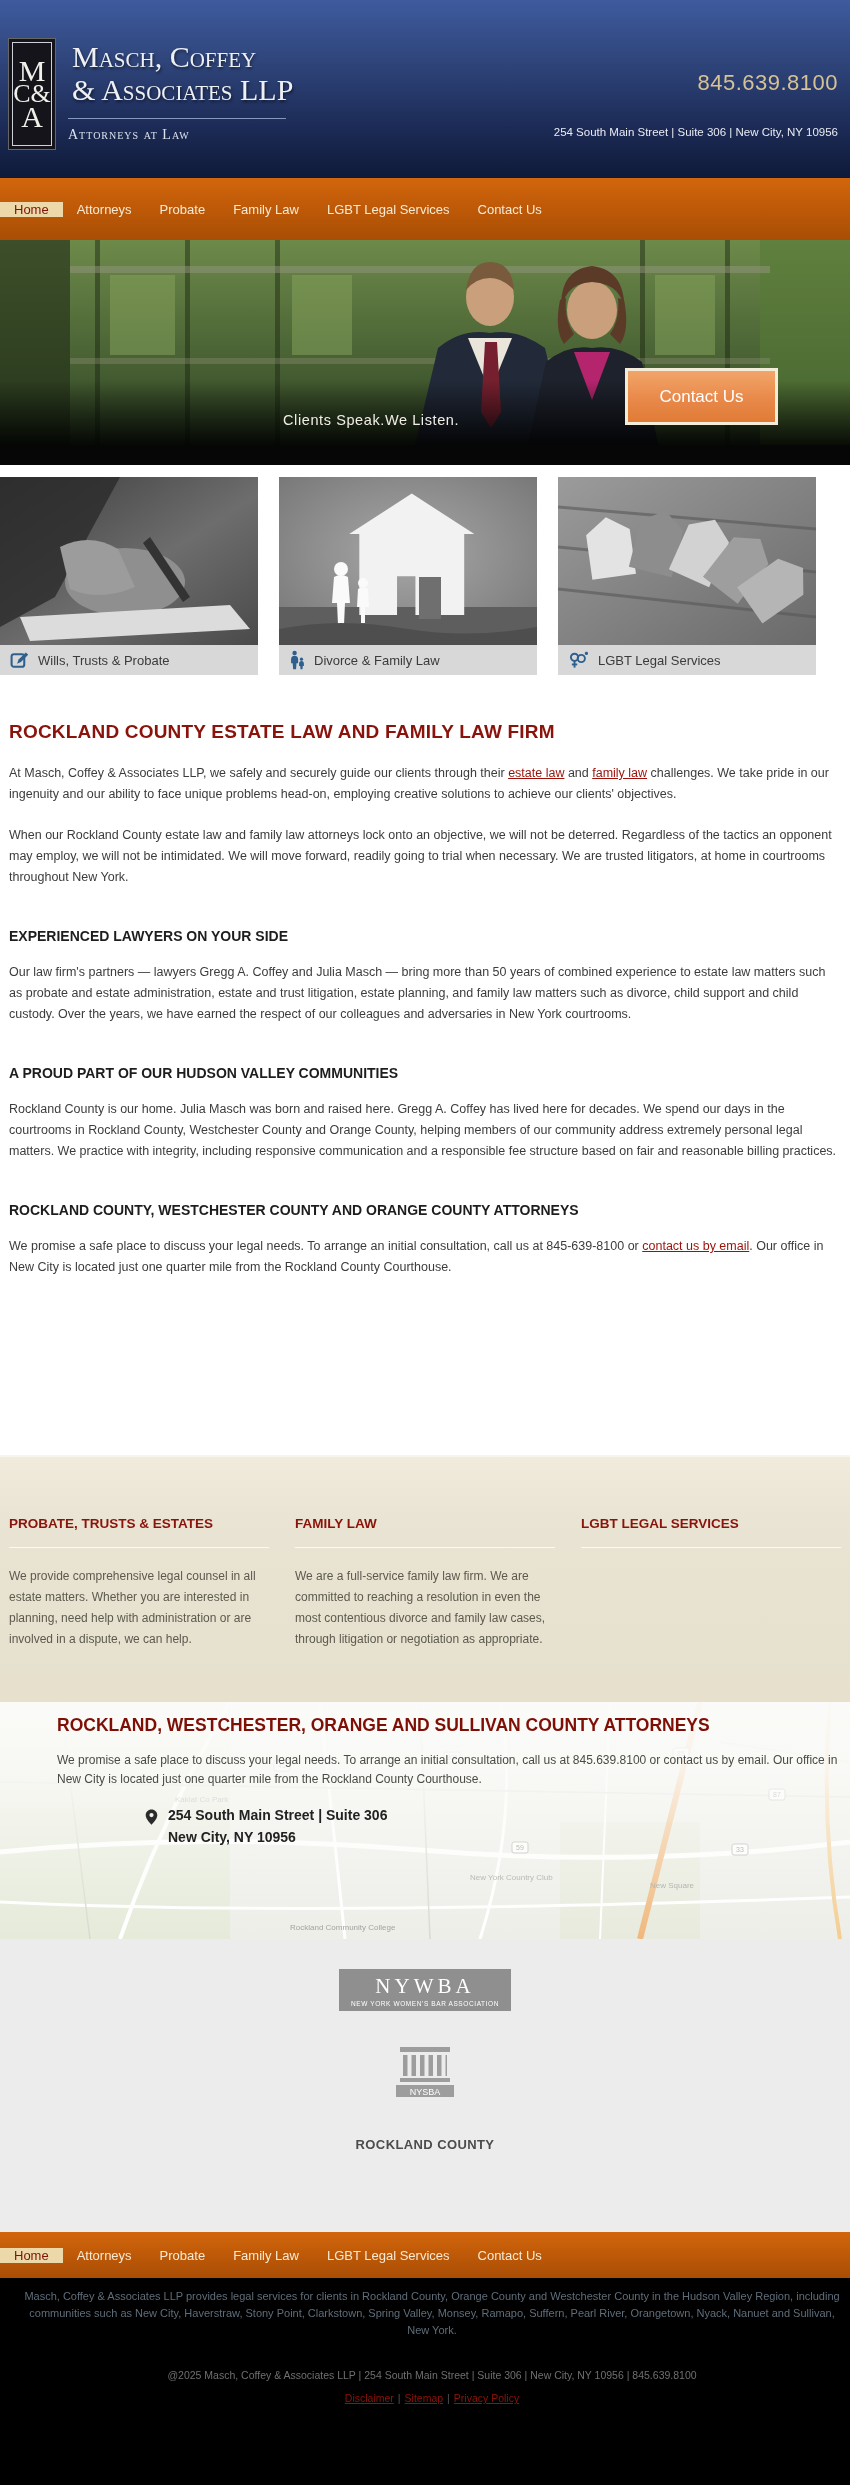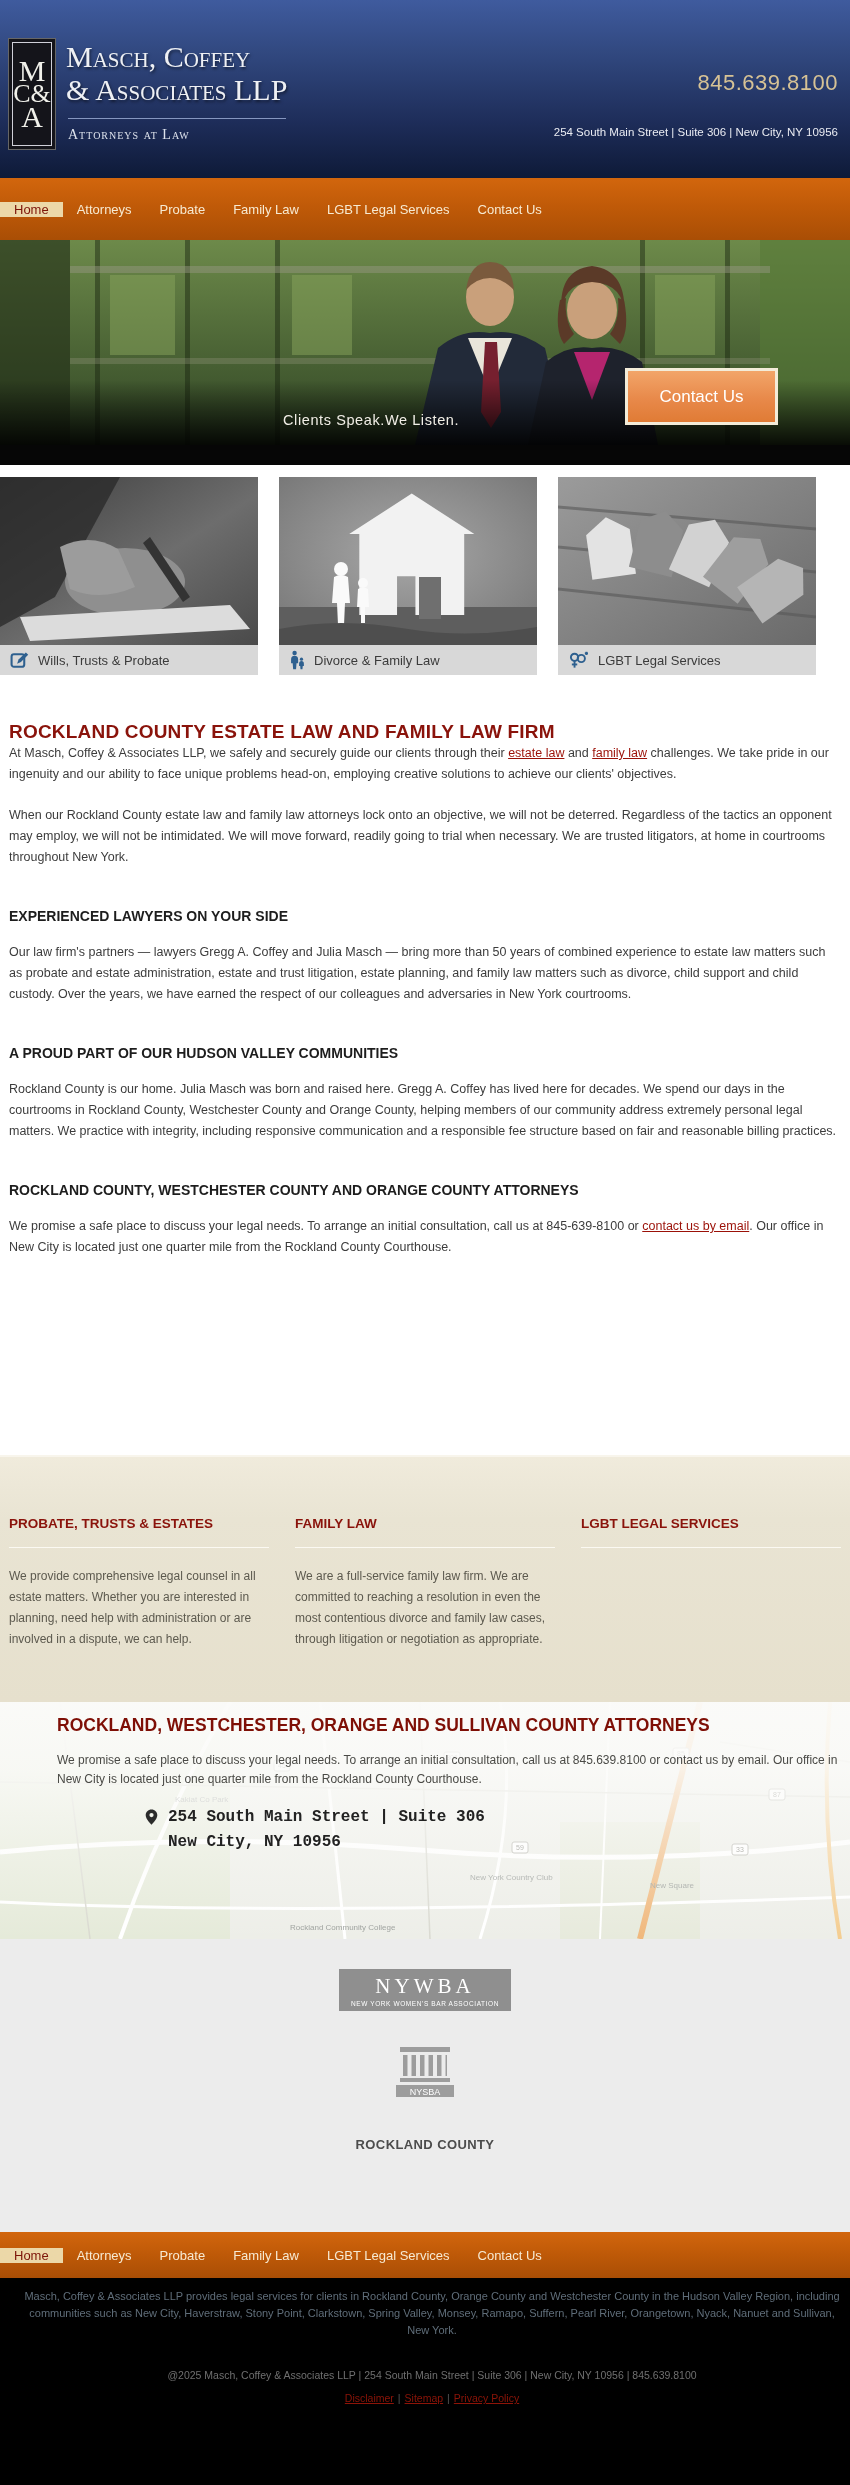--- a/index.html
+++ b/index.html
@@ -9,21 +9,21 @@
   
   .header { position:relative; height:178px;
     background:linear-gradient(180deg,#3f5b9e 0%,#31487f 30%,#1d2c58 70%,#0e1a38 100%); }
   .logo-box { position:absolute; left:8px; top:38px; width:48px; height:112px;
     background:#14141a; border:1px solid #666; padding:3px; }
   .logo-box .inner { width:100%; height:100%; border:1px solid #cfcfd8;
     display:flex; flex-direction:column; align-items:center; justify-content:center;
     color:#f0f0ea; font-family:"Liberation Serif", serif; line-height:0.82; font-size:30px; }
   .logo-box .inner span { display:block; }
   .logo-box .inner .mid { font-size:26px; }
-  .firm-name { position:absolute; left:66px; top:40px; color:#eef0f4;
+  .firm-name { position:absolute; left:72px; top:40px; color:#eef0f4;
     font-family:"Liberation Serif", serif; font-variant-caps:small-caps;
     font-size:30px; line-height:1.1; text-shadow:1px 2px 3px rgba(0,0,0,.55); }
   .firm-underline { position:absolute; left:68px; top:118px; width:218px; height:1px;
     background:#9fb0d8; opacity:.8; }
   .firm-tagline { position:absolute; left:68px; top:127px; color:#dde2ec;
     font-family:"Liberation Serif", serif; font-variant-caps:small-caps;
     font-size:14px; letter-spacing:1px; }
   .header-phone { position:absolute; right:12px; top:70px; color:#d6c295;
     font-size:22px; letter-spacing:.5px; }
   .header-address { position:absolute; right:12px; top:126px; color:#e9ebf2; font-size:11.5px; }
@@ -50,21 +50,21 @@
   
   .cards { height:210px; padding-top:12px; display:flex; }
   .card { width:258px; margin-right:21px; cursor:pointer; }
   .card-img { height:168px; overflow:hidden; }
   .card-img svg { display:block; }
   .card-caption { height:30px; background:#d8d8d8; display:flex; align-items:center;
     padding:0 10px; gap:9px; color:#3b3b3b; font-size:13px; }
 
   
   .content { height:780px; padding:46px 9px 0; }
-  .content h1 { color:#8a130b; font-size:19px; letter-spacing:.2px; }
+  .content h1 { color:#8a130b; font-size:19px; margin-bottom:20px; letter-spacing:.2px; }
   .content h2 { color:#1d1d1d; font-size:14px; margin:40px 0 18px; }
   .content p { color:#3c3c3c; font-size:12.5px; line-height:1.68; margin-bottom:20px; }
   .content a, .red-link { color:#9b1108; text-decoration:underline; cursor:pointer; }
 
   
   .practice { height:247px; background:linear-gradient(180deg,#f0ebdc 0%,#e9e4d3 25%,#e6e0cd 100%);
     border-top:2px solid #f8f5ec; padding:24px 9px 0;
     display:grid; grid-template-columns:1fr 1fr 1fr; column-gap:26px; }
   .practice h3 { color:#8a130b; font-size:13.5px; line-height:1.3; height:52px;
     display:flex; align-items:flex-end; }
@@ -73,21 +73,21 @@
 
   
   .map-section { position:relative; height:237px; overflow:hidden;padding-left:48px; }
   .map-section svg.map { position:absolute; left:0; top:0; }
   .map-overlay { position:absolute; left:0; top:0; width:850px; height:237px;
     background:linear-gradient(180deg,rgba(251,251,249,.96) 0%,rgba(251,251,249,.85) 28%,rgba(251,251,249,.45) 60%,rgba(251,251,249,0) 100%); }
   .map-content { position:relative; padding:12px 9px 0; }
   .map-content h2 { color:#7e0f06; font-size:17.5px; line-height:1.3; margin-bottom:14px; }
   .map-content p { color:#4a4a46; font-size:12px; line-height:1.6; width:790px; }
   .map-address { display:flex; align-items:flex-start; gap:8px; margin:16px 0 0 86px; }
-  .map-address .lines { color:#222; font-size:16px; font-weight:bold; line-height:1.55;font-family:Liberation Mono, monospace; }
+  .map-address .lines { color:#222; font-size:14px; font-weight:bold; line-height:1.55; }
 
   
   .assoc { height:293px; background:#ececec; text-align:center; }
   .nywba-box { display:inline-block; margin-top:30px; background:#8f8f8f; color:#fff;
     padding:5px 12px 4px; }
   .nywba-abbr { font-family:"Liberation Serif", serif; font-size:21px; letter-spacing:4px; }
   .nywba-full { font-size:6.5px; letter-spacing:.6px; margin-top:1px; }
   .nysba-wrap { margin-top:34px; }
   .rcwba { margin-top:30px; color:#4c4c4c; font-size:13px; font-weight:bold;
     line-height:1.5; letter-spacing:.4px; }

